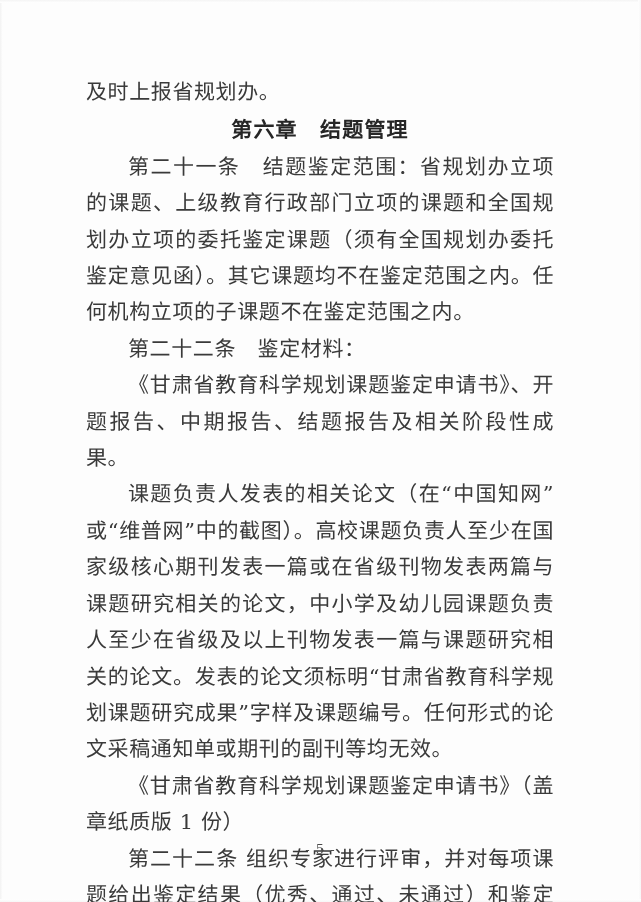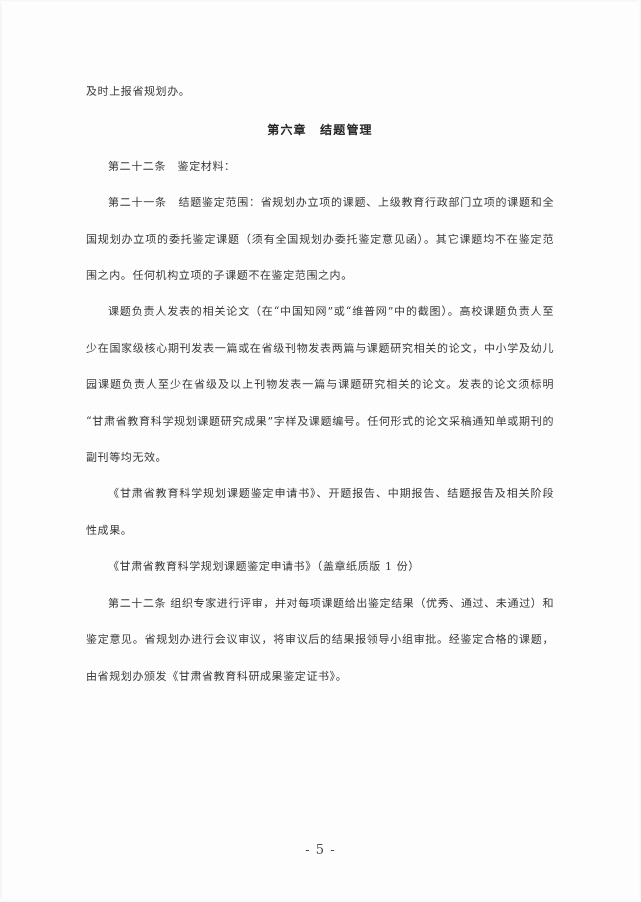--- a/index.html
+++ b/index.html
@@ -50,38 +50,38 @@
 
   .content {
     position: absolute;
     left: 86px;
     top: 74px;
     width: 468px;
   }
 
   
   .para {
-    font-size: 11px;
+    font-size: 21px;
     line-height: 36.4px;
     color: #3a3a3a;
     text-align: justify;
     text-justify: inter-ideograph;
     letter-spacing: 0.6px;
     margin: 0;
     white-space: normal;
     text-indent: 0;
     font-family: "DejaVu Serif", "Liberation Serif", serif;
   }
   .para.indent {
     text-indent: 2em;
   }
 
   .chapter-title {
     text-align: center;
-    font-size: 12px;
+    font-size: 21px;
     font-weight: bold;
     line-height: 36.4px;
     color: #262626;
     letter-spacing: 1.2px;
     margin: 0;
     padding-top: 2px;
   }
 
   .footer {
     position: absolute;
@@ -103,28 +103,28 @@
   <div class="page-edge-top"></div>
   <div class="page-edge-right"></div>
   <div class="page-edge-bottom"></div>
 
   <div class="content">
 
     <p class="para">及时上报省规划办。</p>
 
     <h2 class="chapter-title">第六章　结题管理</h2>
 
+    <p class="para indent">第二十一条　结题鉴定范围：省规划办立项的课题、上级教育行政部门立项的课题和全国规划办立项的委托鉴定课题（须有全国规划办委托鉴定意见函）。其它课题均不在鉴定范围之内。任何机构立项的子课题不在鉴定范围之内。</p>
+
     <p class="para indent">第二十二条　鉴定材料：</p>
 
-    <p class="para indent">第二十一条　结题鉴定范围：省规划办立项的课题、上级教育行政部门立项的课题和全国规划办立项的委托鉴定课题（须有全国规划办委托鉴定意见函）。其它课题均不在鉴定范围之内。任何机构立项的子课题不在鉴定范围之内。</p>
 
+    <p class="para indent">《甘肃省教育科学规划课题鉴定申请书》、开题报告、中期报告、结题报告及相关阶段性成果。</p>
 
     <p class="para indent">课题负责人发表的相关论文（在“中国知网”或“维普网”中的截图）。高校课题负责人至少在国家级核心期刊发表一篇或在省级刊物发表两篇与课题研究相关的论文，中小学及幼儿园课题负责人至少在省级及以上刊物发表一篇与课题研究相关的论文。发表的论文须标明“甘肃省教育科学规划课题研究成果”字样及课题编号。任何形式的论文采稿通知单或期刊的副刊等均无效。</p>
-
-    <p class="para indent">《甘肃省教育科学规划课题鉴定申请书》、开题报告、中期报告、结题报告及相关阶段性成果。</p>
 
 
     <p class="para indent">《甘肃省教育科学规划课题鉴定申请书》（盖章纸质版 1 份）</p>
 
     <p class="para indent">第二十二条 组织专家进行评审，并对每项课题给出鉴定结果（优秀、通过、未通过）和鉴定意见。省规划办进行会议审议，将审议后的结果报领导小组审批。经鉴定合格的课题，由省规划办颁发《甘肃省教育科研成果鉴定证书》。</p>
 
   </div>
 
   <div class="footer">- 5 -</div>
 </div>

